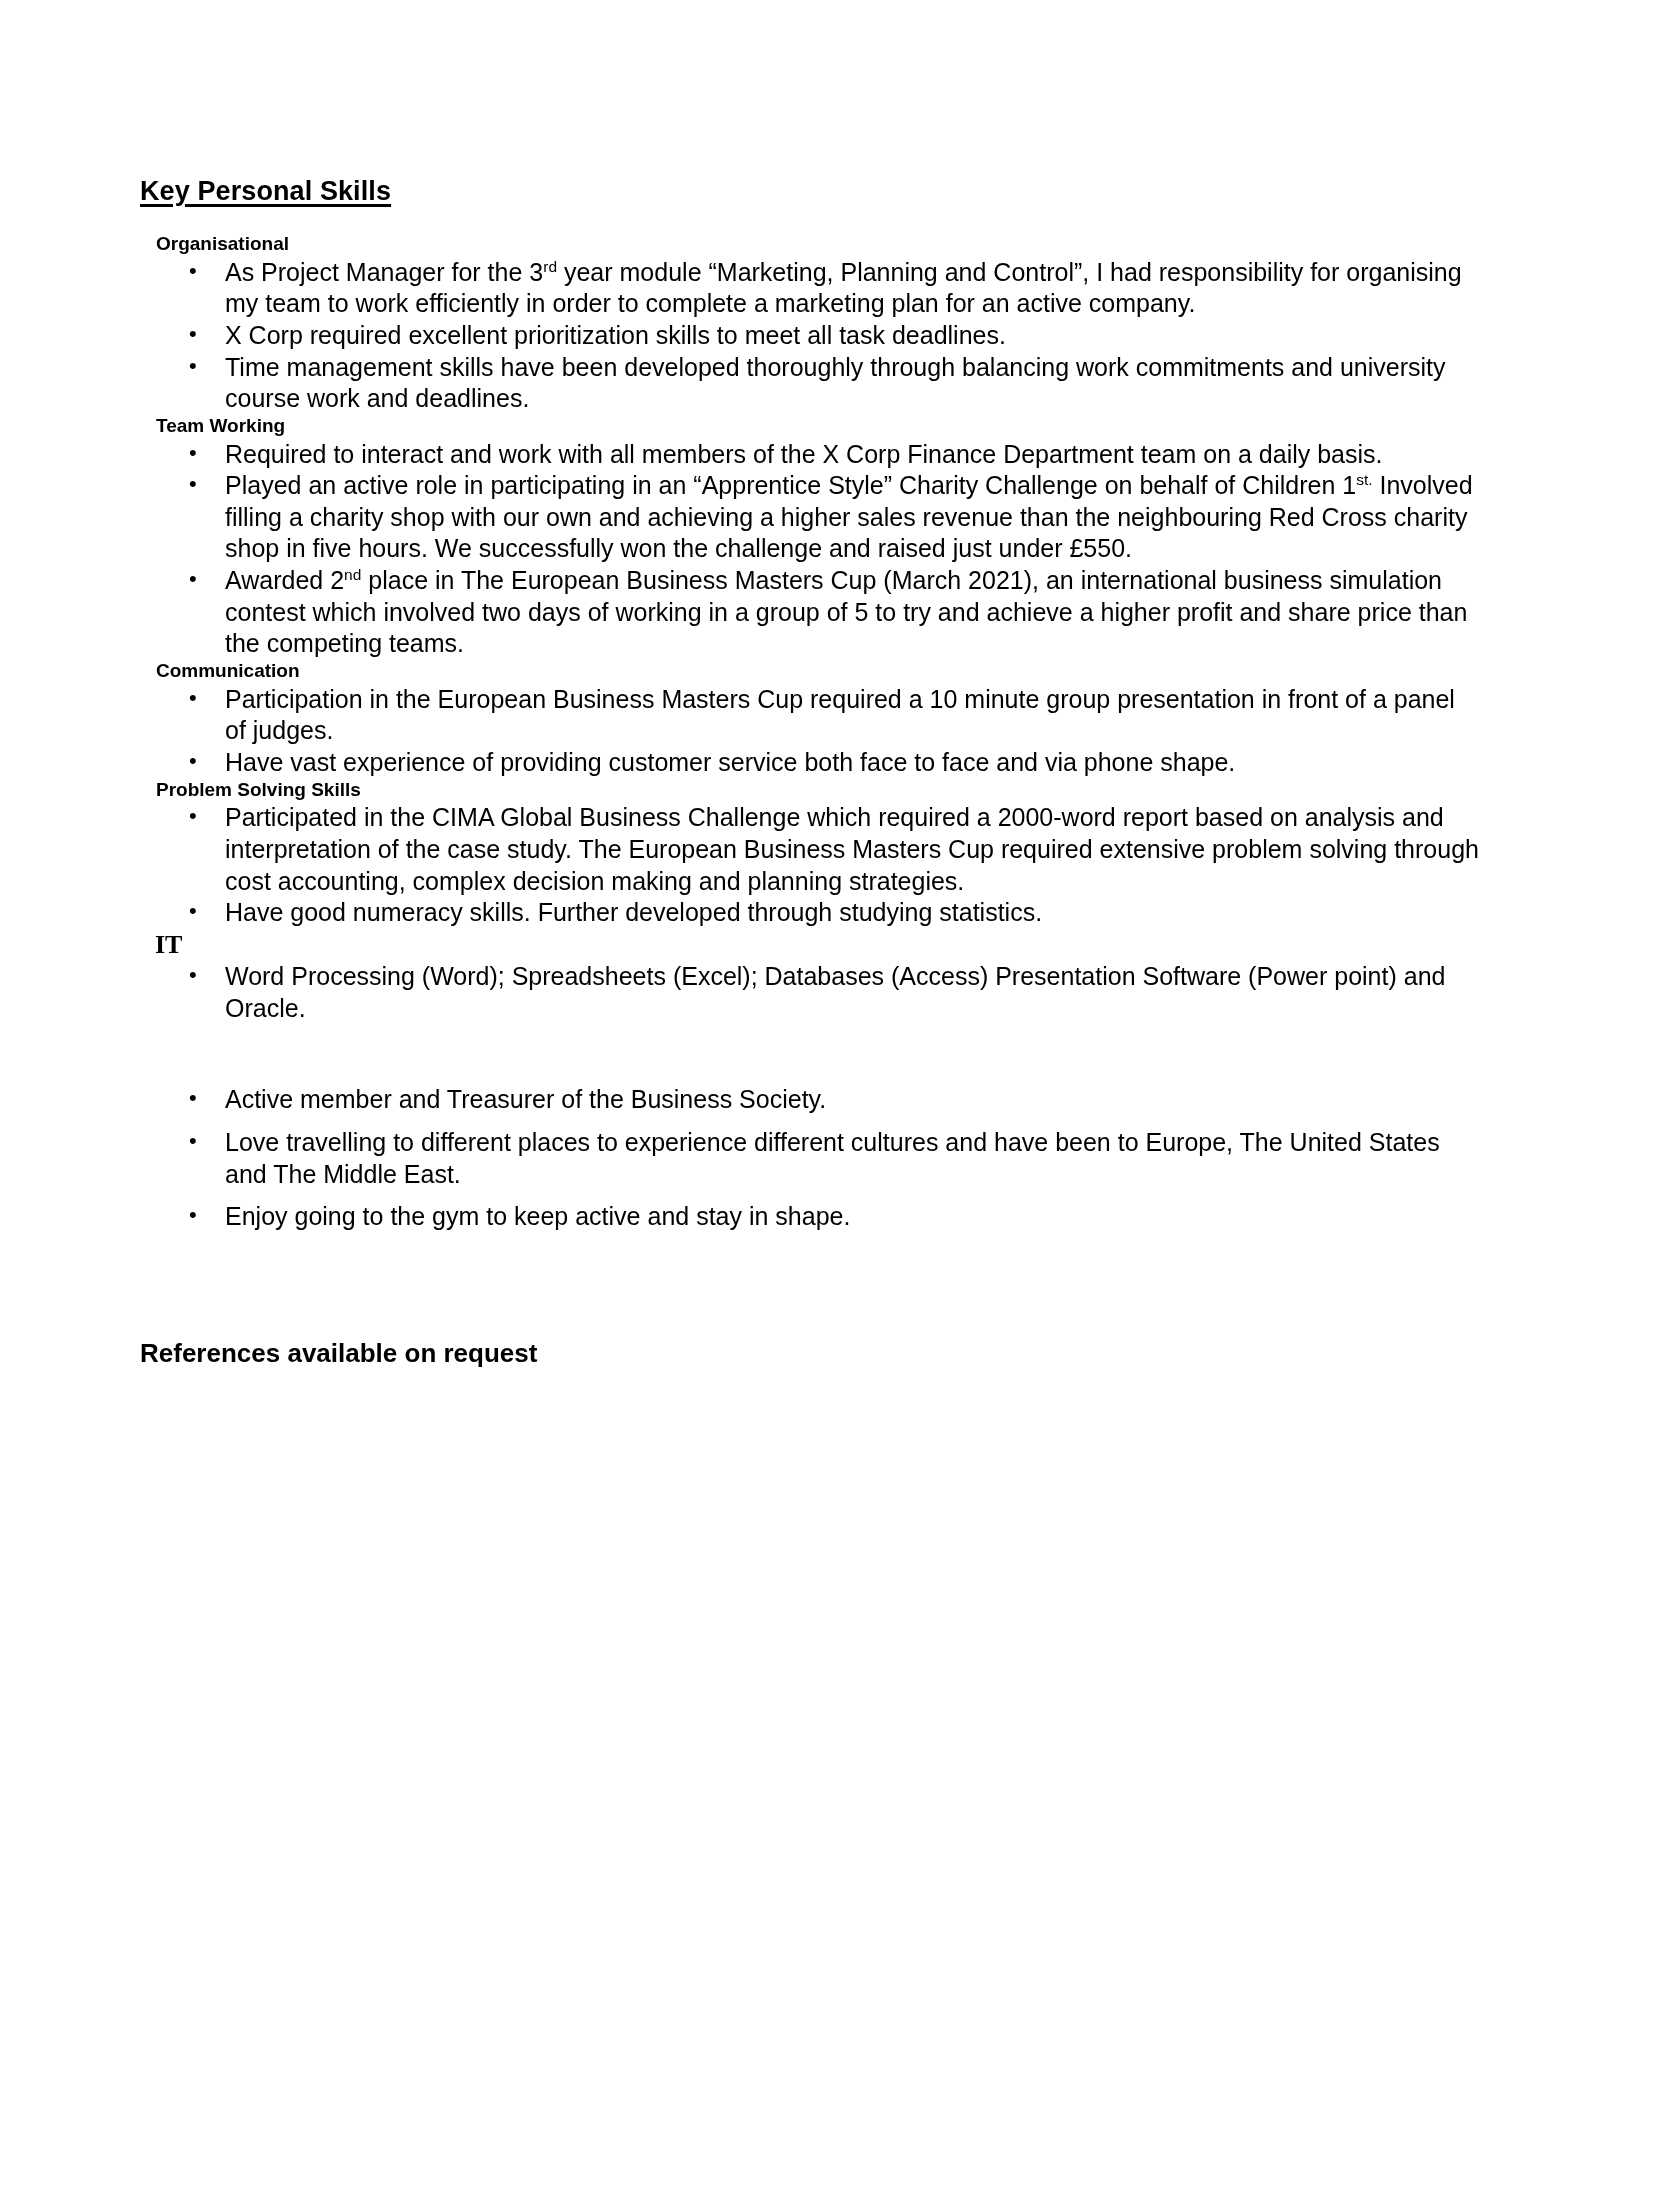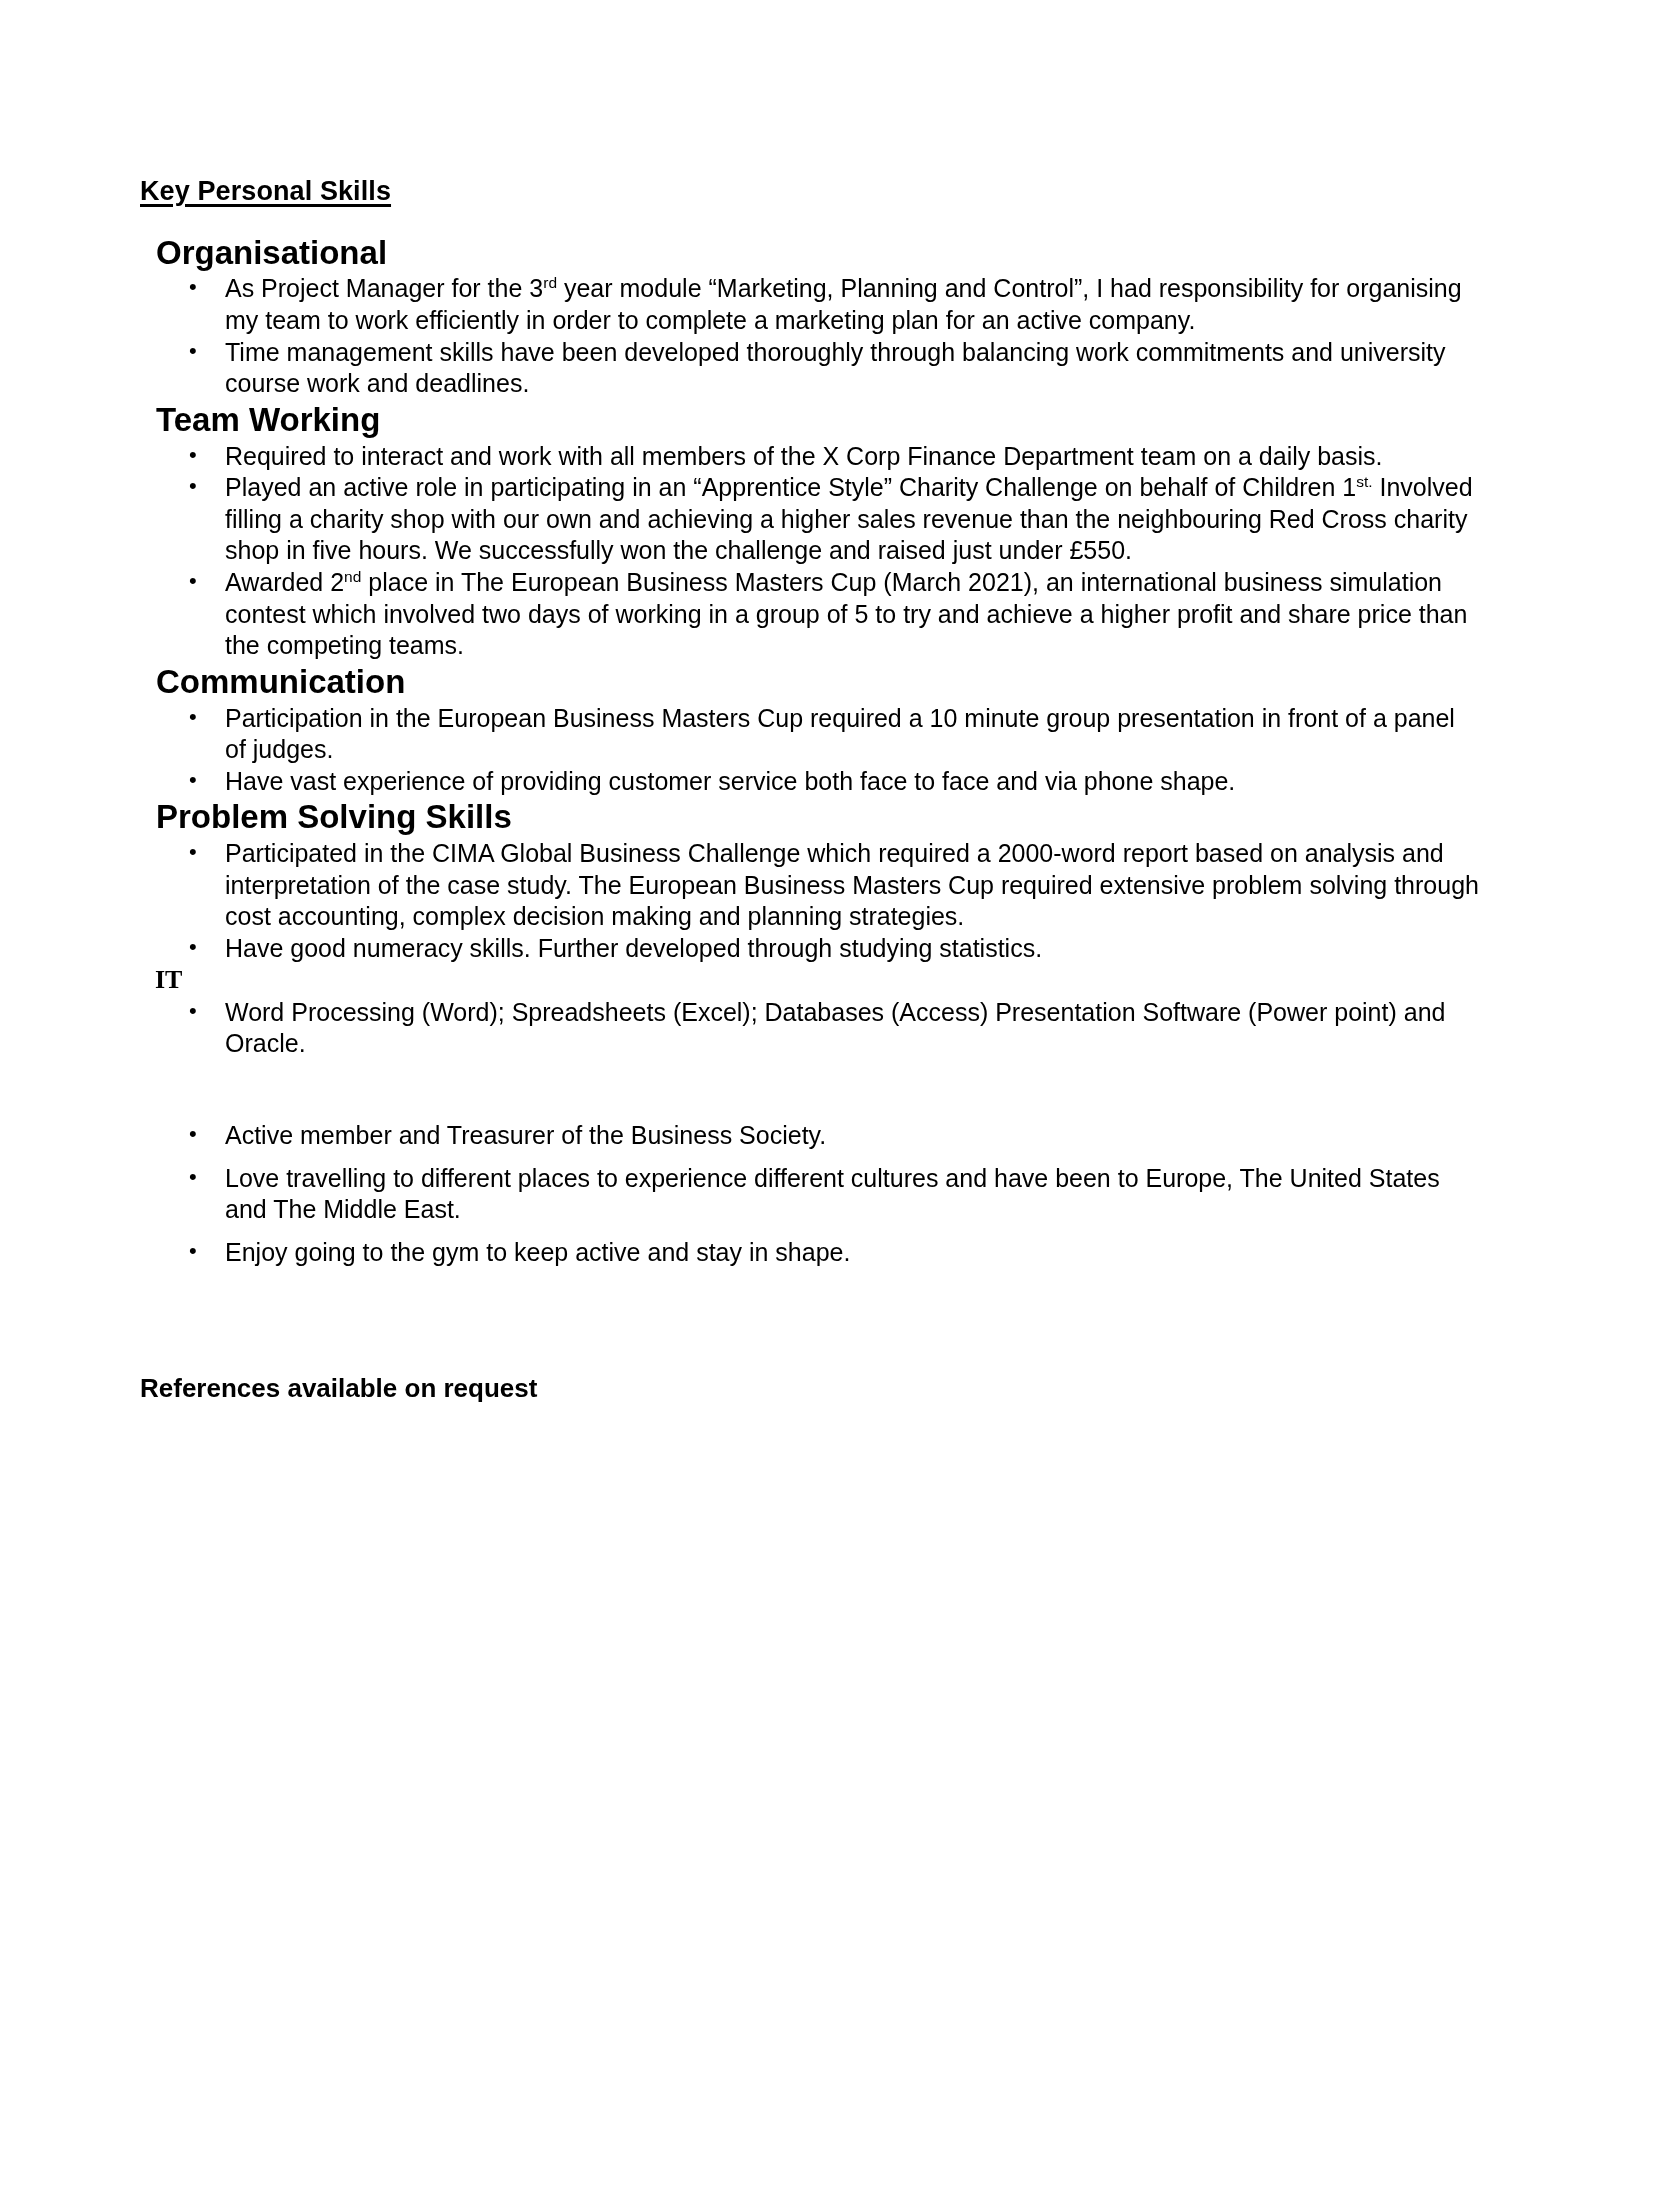--- a/index.html
+++ b/index.html
@@ -34,21 +34,21 @@
     letter-spacing: 0.1px;
     text-decoration: underline;
     text-underline-offset: 4px;
     text-decoration-thickness: 2.5px;
     margin: 0;
   }
 
   
   .sub-heading {
     font-weight: bold;
-    font-size: 33px;
+    font-size: 19px;
     line-height: 1.2;
     margin: 0 0 1px 16px;
   }
   .sub-heading.serif-it {
     font-family: "Liberation Serif", serif;
     font-size: 26px;
     margin-left: 15px;
   }
 
   
@@ -104,20 +104,21 @@
   <div class="doc-body">
 
     <div>
       <div class="major-heading">Key Personal Skills</div>
       <div class="gap-after-heading"></div>
 
       <div>
         <div class="sub-heading">Organisational</div>
         <ul class="bullets">
             <li>As Project Manager for the 3<span class="sup">rd</span> year module “Marketing, Planning and Control”, I had responsibility for organising my team to work efficiently in order to complete a marketing plan for an active company.</li>
+            <li>X Corp required excellent prioritization skills to meet all task deadlines.</li>
             <li>Time management skills have been developed thoroughly through balancing work commitments and university course work and deadlines.</li>
           </ul>
       </div>
 
       <div>
         <div class="sub-heading">Team Working</div>
         <ul class="bullets">
             <li>Required to interact and work with all members of the X Corp Finance Department team on a daily basis.</li>
             <li>Played an active role in participating in an “Apprentice Style” Charity Challenge on behalf of Children 1<span class="sup">st.</span>  Involved filling a charity shop with our own and achieving a higher sales revenue than the neighbouring Red Cross charity shop in five hours.  We successfully won the challenge and raised just under £550.</li>
             <li>Awarded 2<span class="sup">nd</span> place in The European Business Masters Cup (March 2021), an international business simulation contest which involved two days of working in a group of 5 to try and achieve a higher profit and share price than the competing teams.</li>

